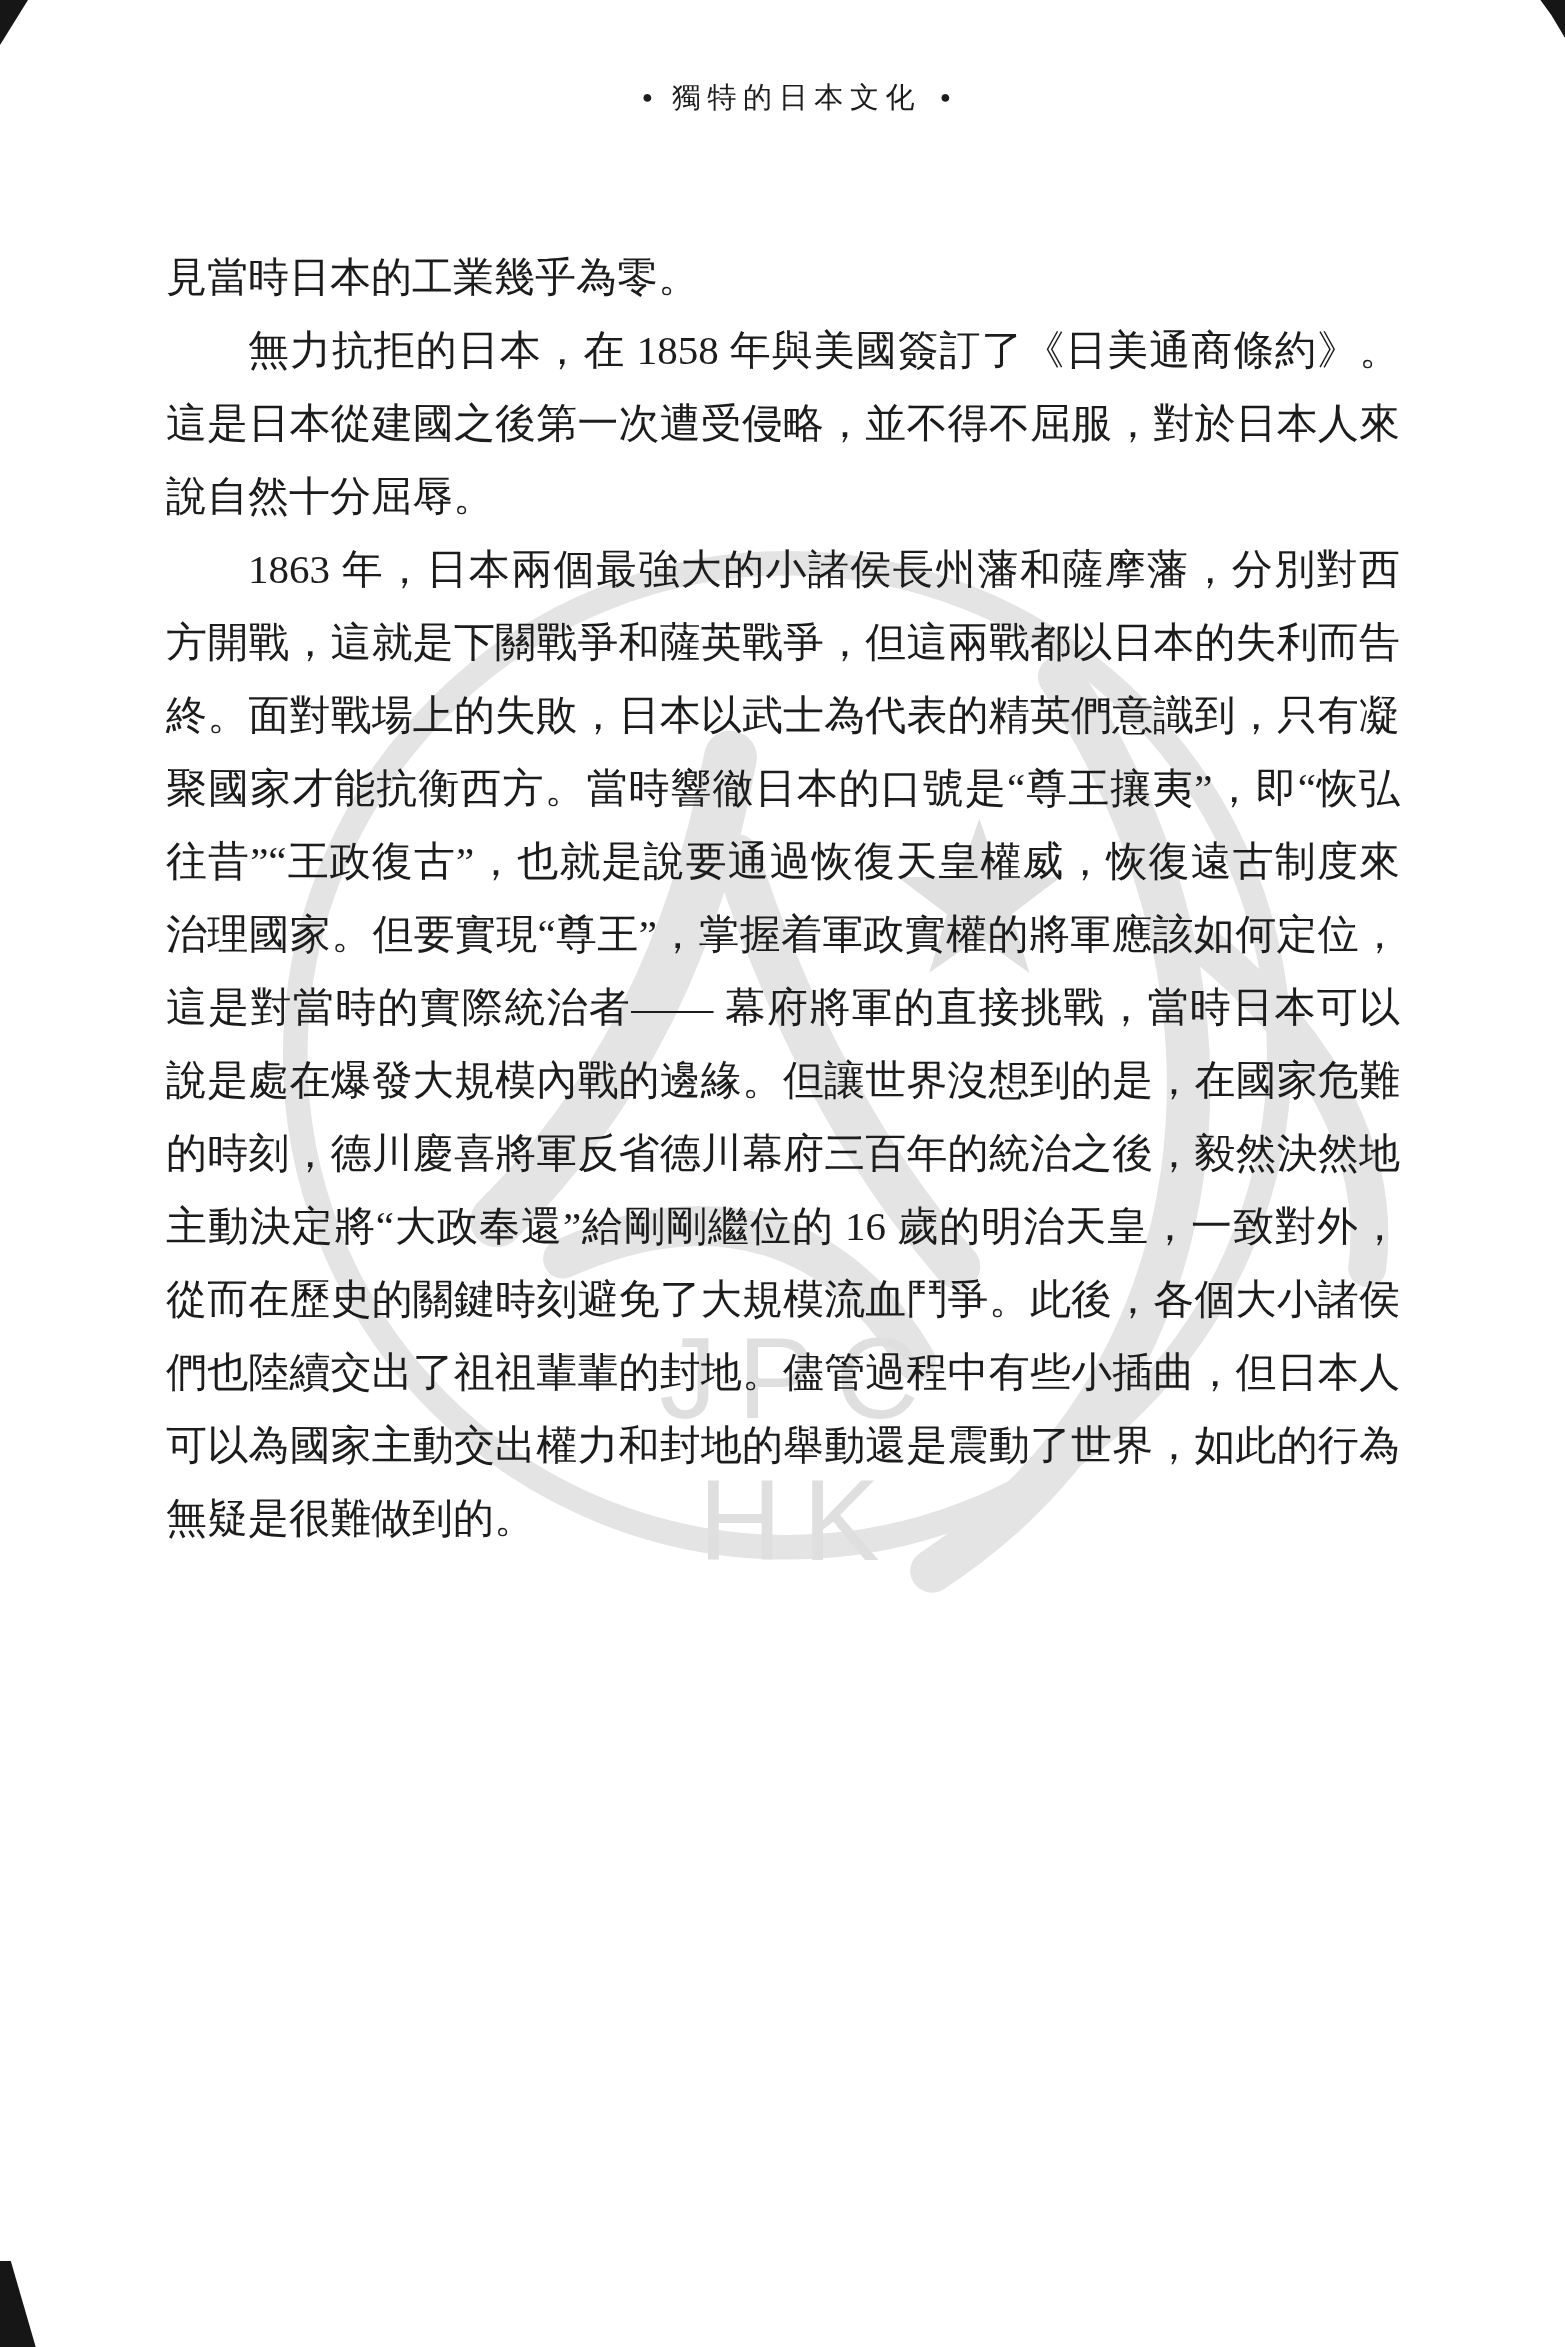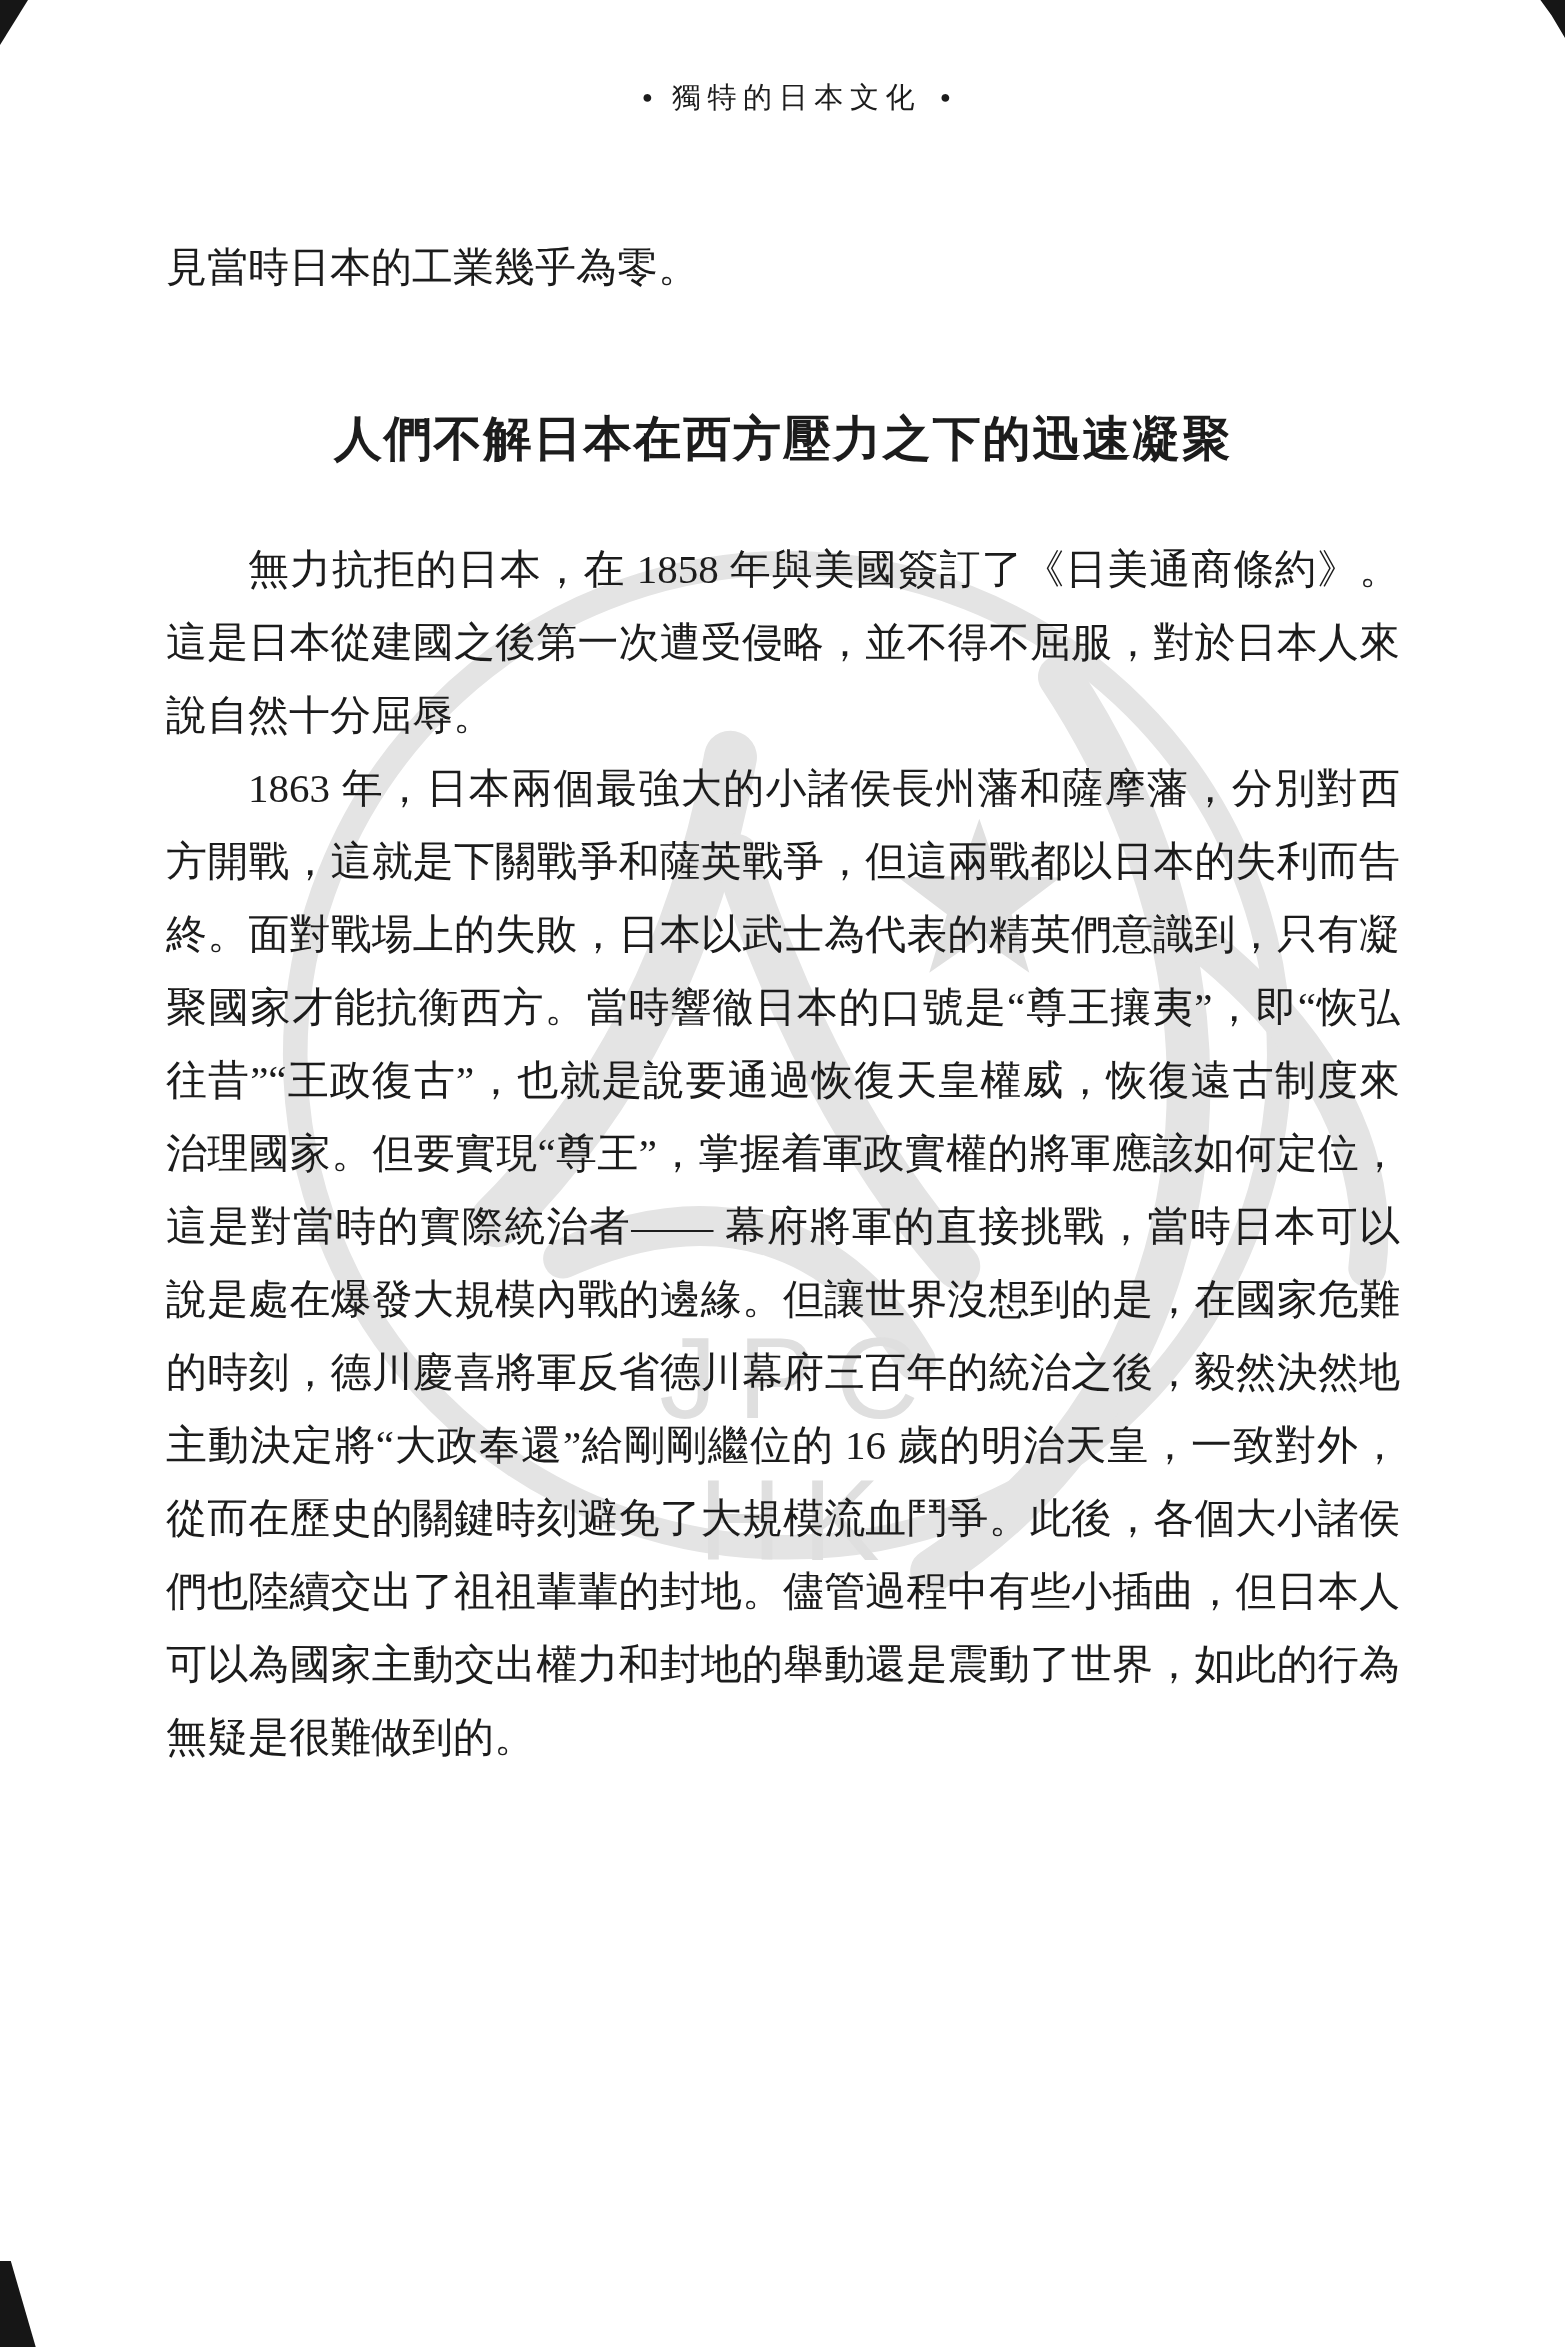--- a/index.html
+++ b/index.html
@@ -40,21 +40,21 @@
     display: inline-block;
     font-size: 18px;
     letter-spacing: 0;
     vertical-align: 3.8px;
     margin: 0 19px;
   }
   
   .body-text {
     position: absolute;
     left: 166px;
-    top: 231px;
+    top: 241px;
     width: 1234px;
     z-index: 1;
     font-size: 41px;
     line-height: 73px;
     text-align: justify;
     text-justify: inter-ideograph;
   }
   .para { margin: 0; }
   .para.indent { text-indent: 2em; }
   .section-heading {
@@ -101,21 +101,20 @@
     <text class="wm-text" x="845" y="1498" font-size="122" fill="#dfdfdf" text-anchor="middle">JPC</text>
     <text class="wm-text" x="845" y="1648" font-size="122" fill="#dfdfdf" text-anchor="middle">HK</text>
   </svg>
 
   <div class="running-header">
     <span class="bullet">●</span><span>獨特的日本文化</span><span class="bullet">●</span>
   </div>
 
   <div class="body-text">
     <p class="para">見當時日本的工業幾乎為零。</p>
-    <h2 class="section-heading">人們不解日本在西方壓力之下的迅速凝聚</h2>
     <p class="para indent">無力抗拒的日本，在 1858 年與美國簽訂了《日美通商條約》。這是日本從建國之後第一次遭受侵略，並不得不屈服，對於日本人來說自然十分屈辱。</p>
     <p class="para indent">1863 年，日本兩個最強大的小諸侯長州藩和薩摩藩，分別對西方開戰，這就是下關戰爭和薩英戰爭，但這兩戰都以日本的失利而告終。面對戰場上的失敗，日本以武士為代表的精英們意識到，只有凝聚國家才能抗衡西方。當時響徹日本的口號是“尊王攘夷”，即“恢弘往昔”“王政復古”，也就是說要通過恢復天皇權威，恢復遠古制度來治理國家。但要實現“尊王”，掌握着軍政實權的將軍應該如何定位，這是對當時的實際統治者—— 幕府將軍的直接挑戰，當時日本可以說是處在爆發大規模內戰的邊緣。但讓世界沒想到的是，在國家危難的時刻，德川慶喜將軍反省德川幕府三百年的統治之後，毅然決然地主動決定將“大政奉還”給剛剛繼位的 16 歲的明治天皇，一致對外，從而在歷史的關鍵時刻避免了大規模流血鬥爭。此後，各個大小諸侯們也陸續交出了祖祖輩輩的封地。儘管過程中有些小插曲，但日本人可以為國家主動交出權力和封地的舉動還是震動了世界，如此的行為無疑是很難做到的。</p>
   </div>
 
   <div class="artifact artifact-top-left"></div>
   <div class="artifact artifact-top-right"></div>
   <div class="artifact artifact-bottom-left"></div>
 
 </div>
 

